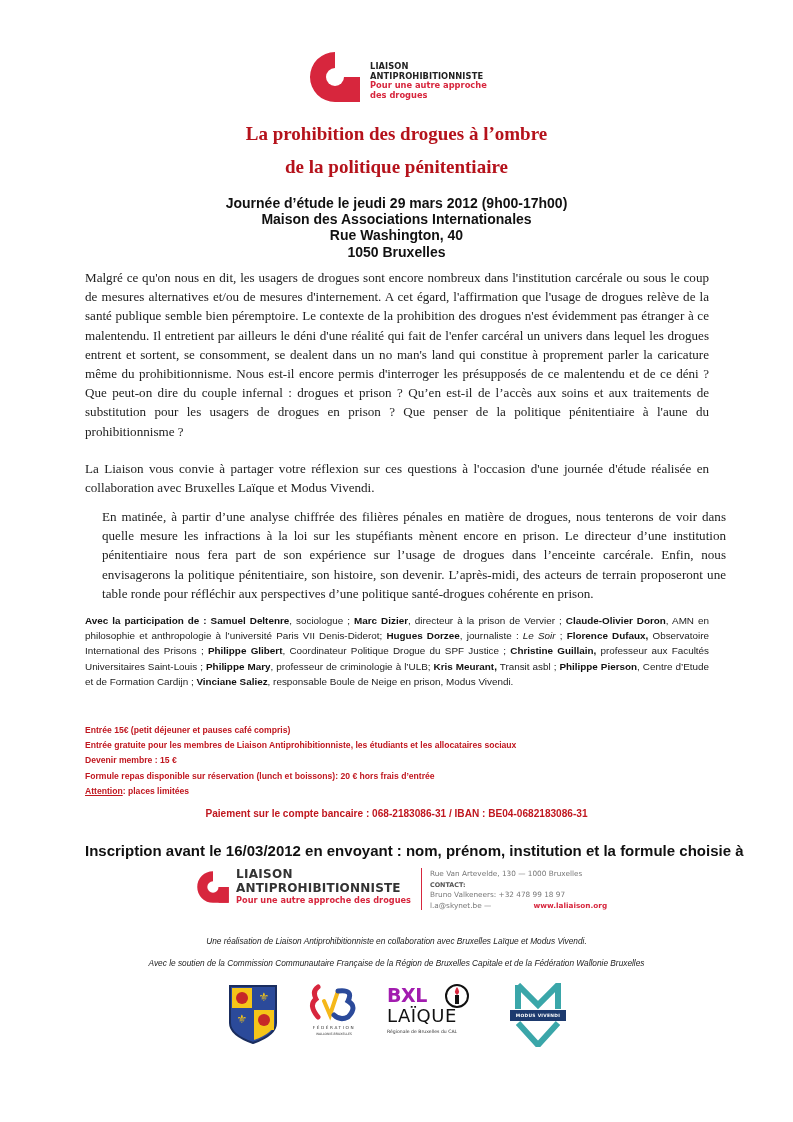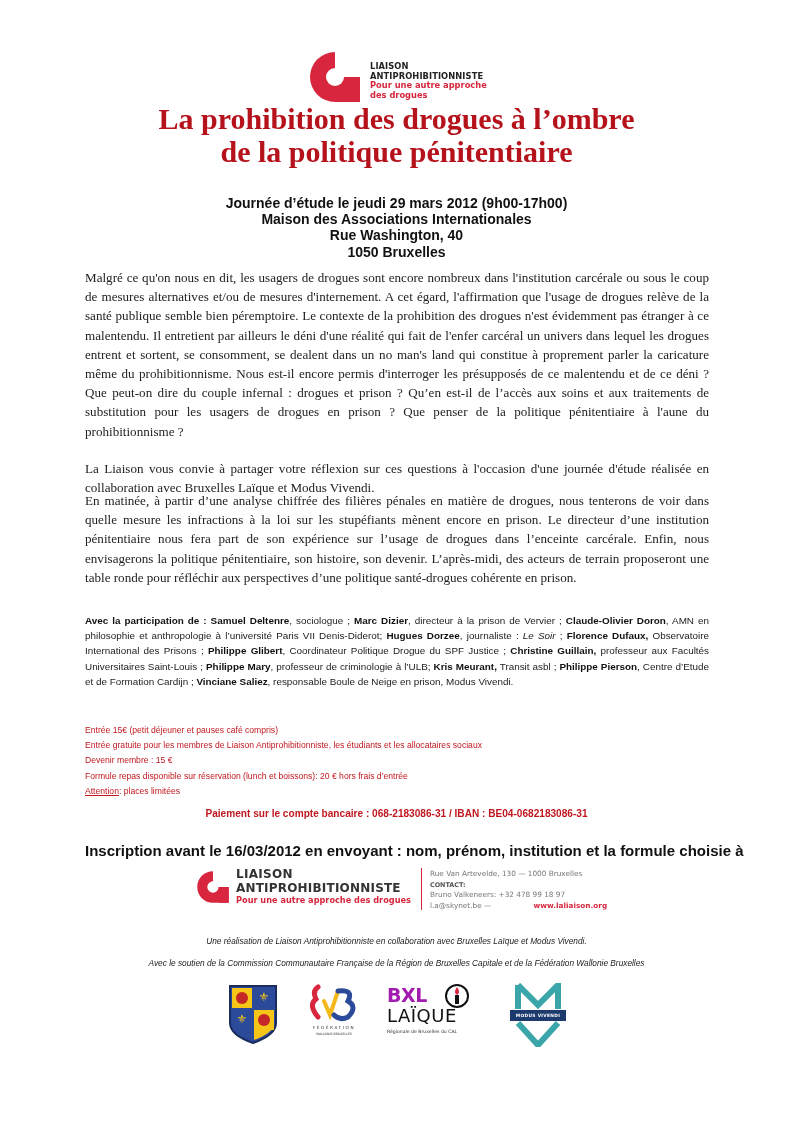--- a/index.html
+++ b/index.html
@@ -7,37 +7,37 @@
     body { position: relative; overflow: hidden; font-family: "Liberation Sans", sans-serif; color: #000; }
 
     
     .top-logo { position: absolute; left: 308px; top: 50px; width: 200px; height: 56px; }
     .top-logo .mark { position: absolute; left: 0; top: 0; width: 54px; height: 54px; }
     .top-logo .lines { position: absolute; left: 62px; top: 12px; font-family: "DejaVu Sans", sans-serif; font-size: 8.3px; line-height: 9.6px; }
     .top-logo .l1, .top-logo .l2 { font-weight: bold; color: #222; letter-spacing: 0.1px; }
     .top-logo .l3, .top-logo .l4 { color: #d7263d; font-weight: bold; }
 
     
-    .title { position: absolute; left: 0; width: 793px; top: 102px; text-align: center; font-family: "Liberation Serif", serif; font-weight: bold; font-size: 30px; line-height: 33px; color: #b5121b; }
+    .title { position: absolute; left: 0; width: 793px; top: 117px; text-align: center; font-family: "Liberation Serif", serif; font-weight: bold; font-size: 19px; line-height: 33px; color: #b5121b; }
 
     
     .info { position: absolute; left: 0; width: 793px; top: 195px; text-align: center; font-family: "Liberation Sans", sans-serif; font-weight: bold; font-size: 14px; line-height: 16.2px; color: #111; }
 
     
     .body { position: absolute; left: 85px; width: 624px; font-family: "Liberation Serif", serif; font-size: 13.1px; line-height: 19.2px; text-align: justify; color: #222; }
     .p1 { top: 268px; }
     .p2 { top: 451px; margin-top: 8px; }
-    .p3 { top: 491px; }
+    .p3 { top: 507px; margin-left: 17px; }
 
     
     .participants { position: absolute; left: 85px; width: 624px; top: 613px; font-family: "Liberation Sans", sans-serif; font-size: 9.9px; line-height: 15.2px; text-align: justify; color: #222; }
     .participants b { color: #111; }
 
     
-    .pricing { position: absolute; left: 85px; top: 723px; font-family: "Liberation Sans", sans-serif; font-size: 8.6px; line-height: 15.2px; font-weight: normal; color: #c0171f; }
+    .pricing { position: absolute; left: 85px; top: 723px; font-family: "Liberation Sans", sans-serif; font-size: 8.6px; line-height: 15.2px; font-weight: bold; color: #c0171f; }
     .pricing u { text-decoration: underline; }
 
     .payment { position: absolute; left: 0; width: 793px; top: 808px; text-align: center; font-family: "Liberation Sans", sans-serif; font-size: 10.1px; font-weight: bold; color: #c0171f; }
 
     .inscription { position: absolute; left: 85px; top: 842px; font-family: "Liberation Sans", sans-serif; font-size: 15px; font-weight: bold; color: #111; }
 
     
     .banner { position: absolute; left: 196px; top: 866px; width: 410px; height: 46px; }
     .banner .mark { position: absolute; left: 0; top: 4px; width: 34px; height: 34px; }
     .banner .brand { position: absolute; left: 40px; top: 2px; font-family: "DejaVu Sans", sans-serif; font-weight: bold; }

